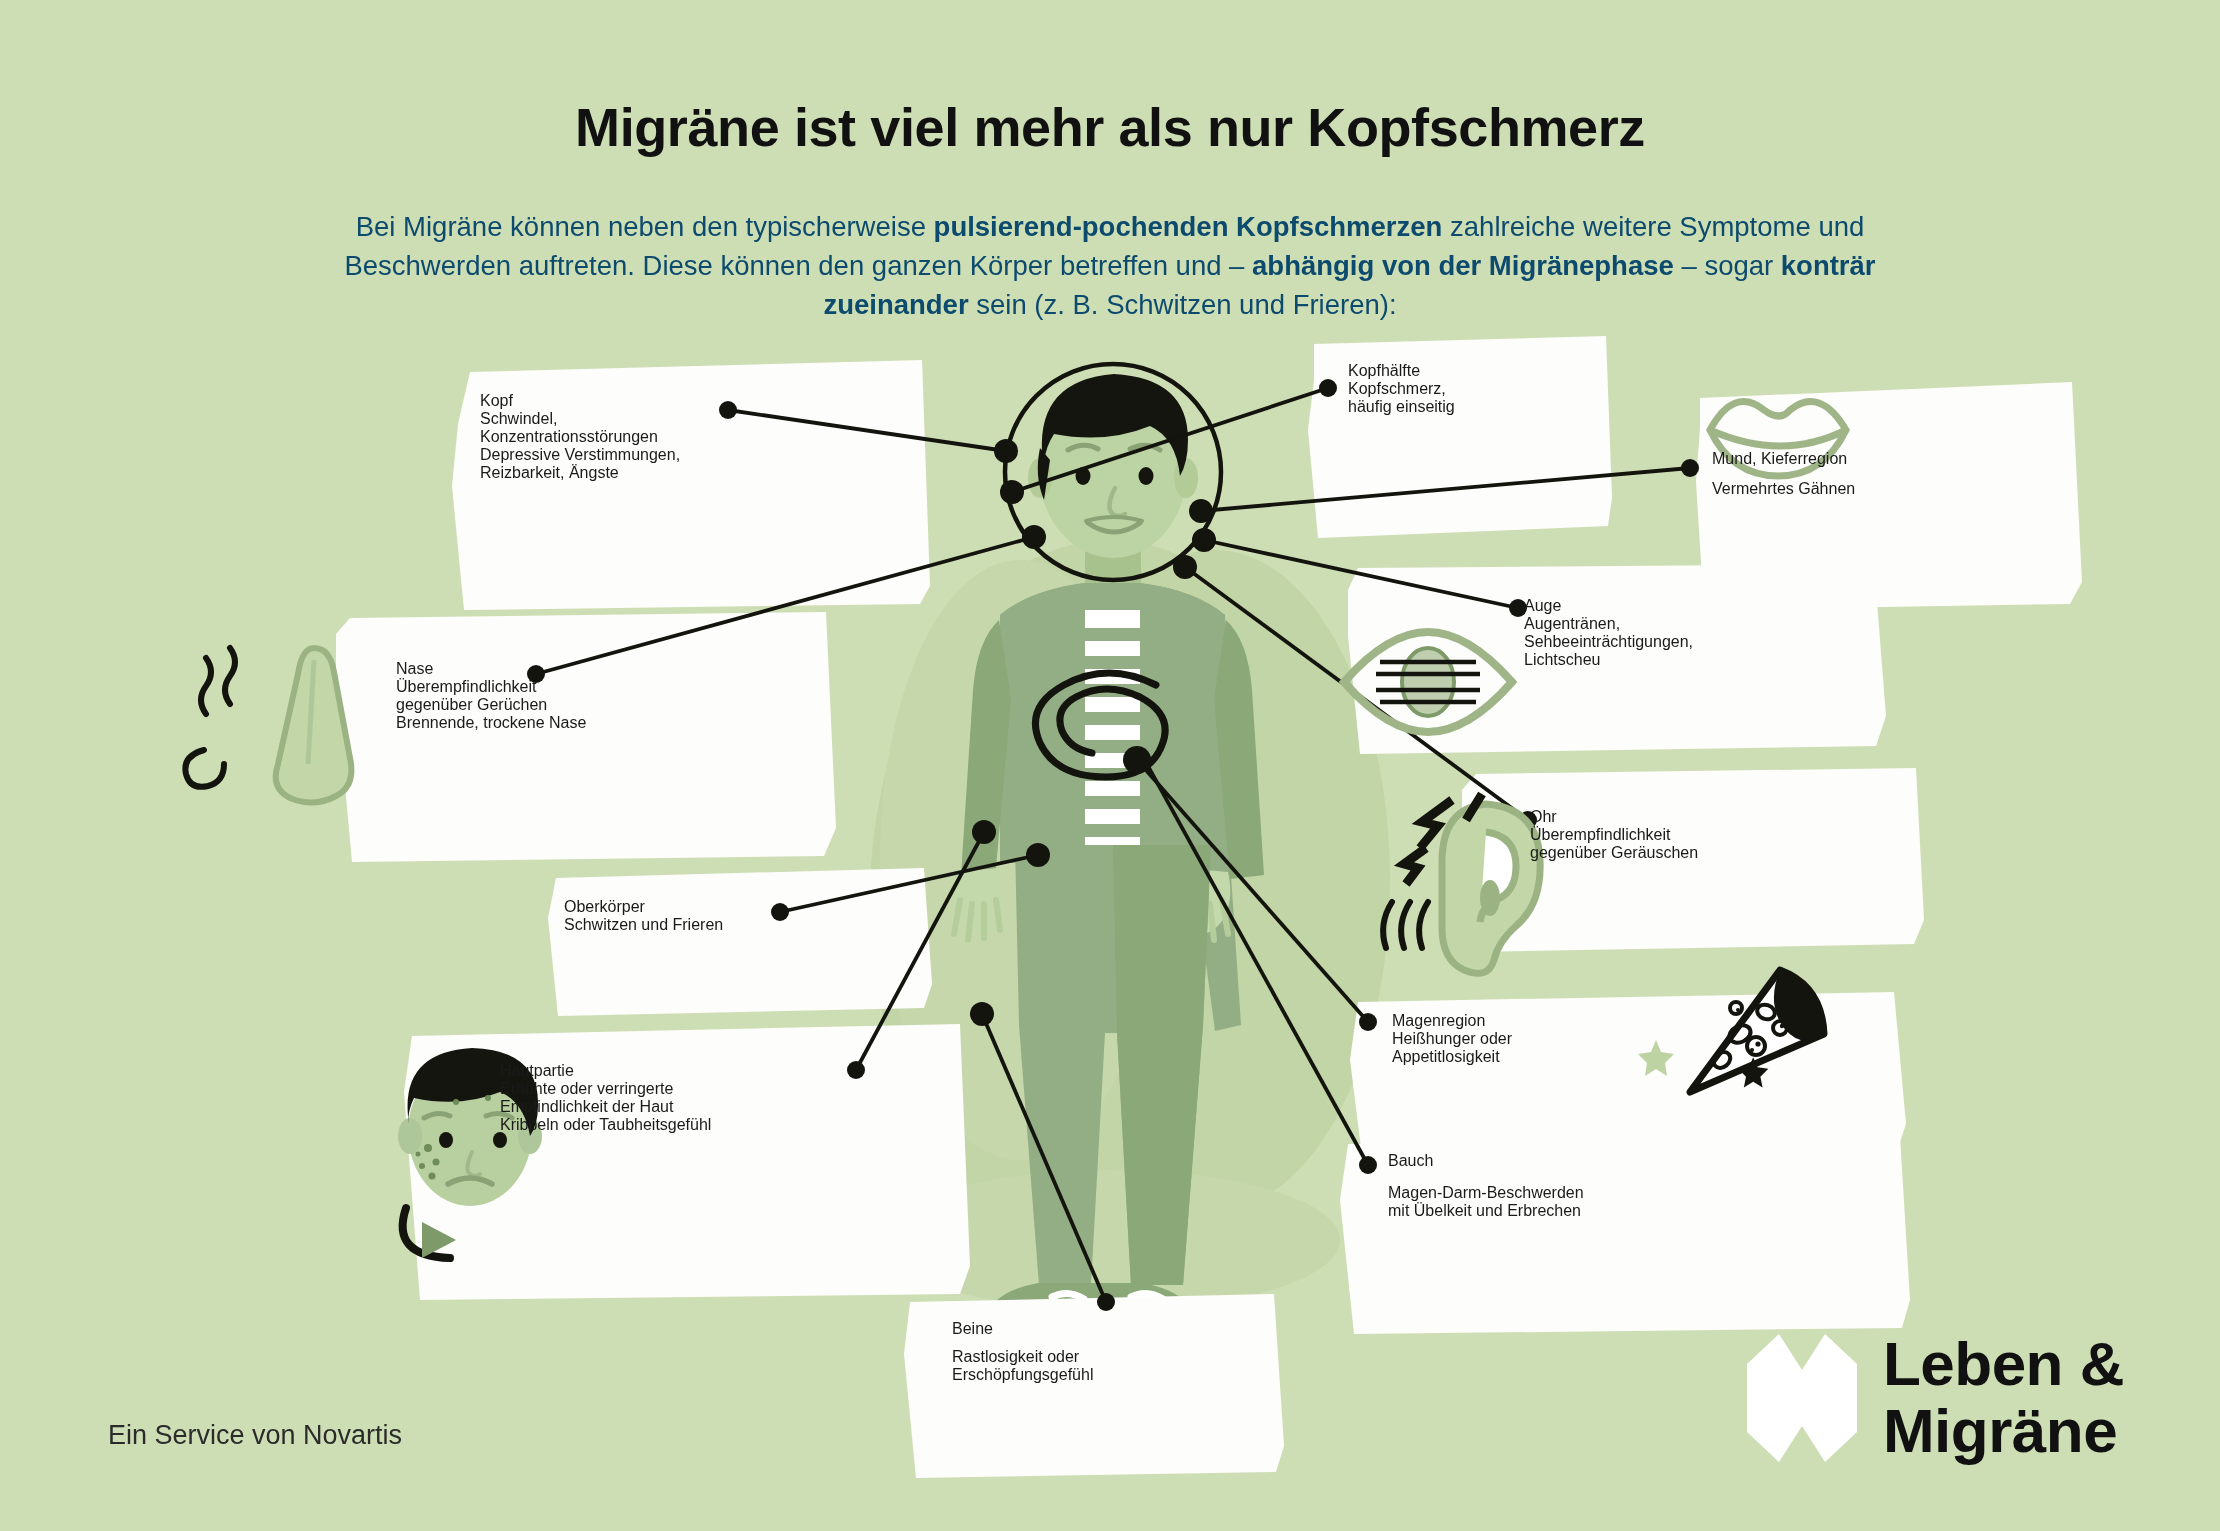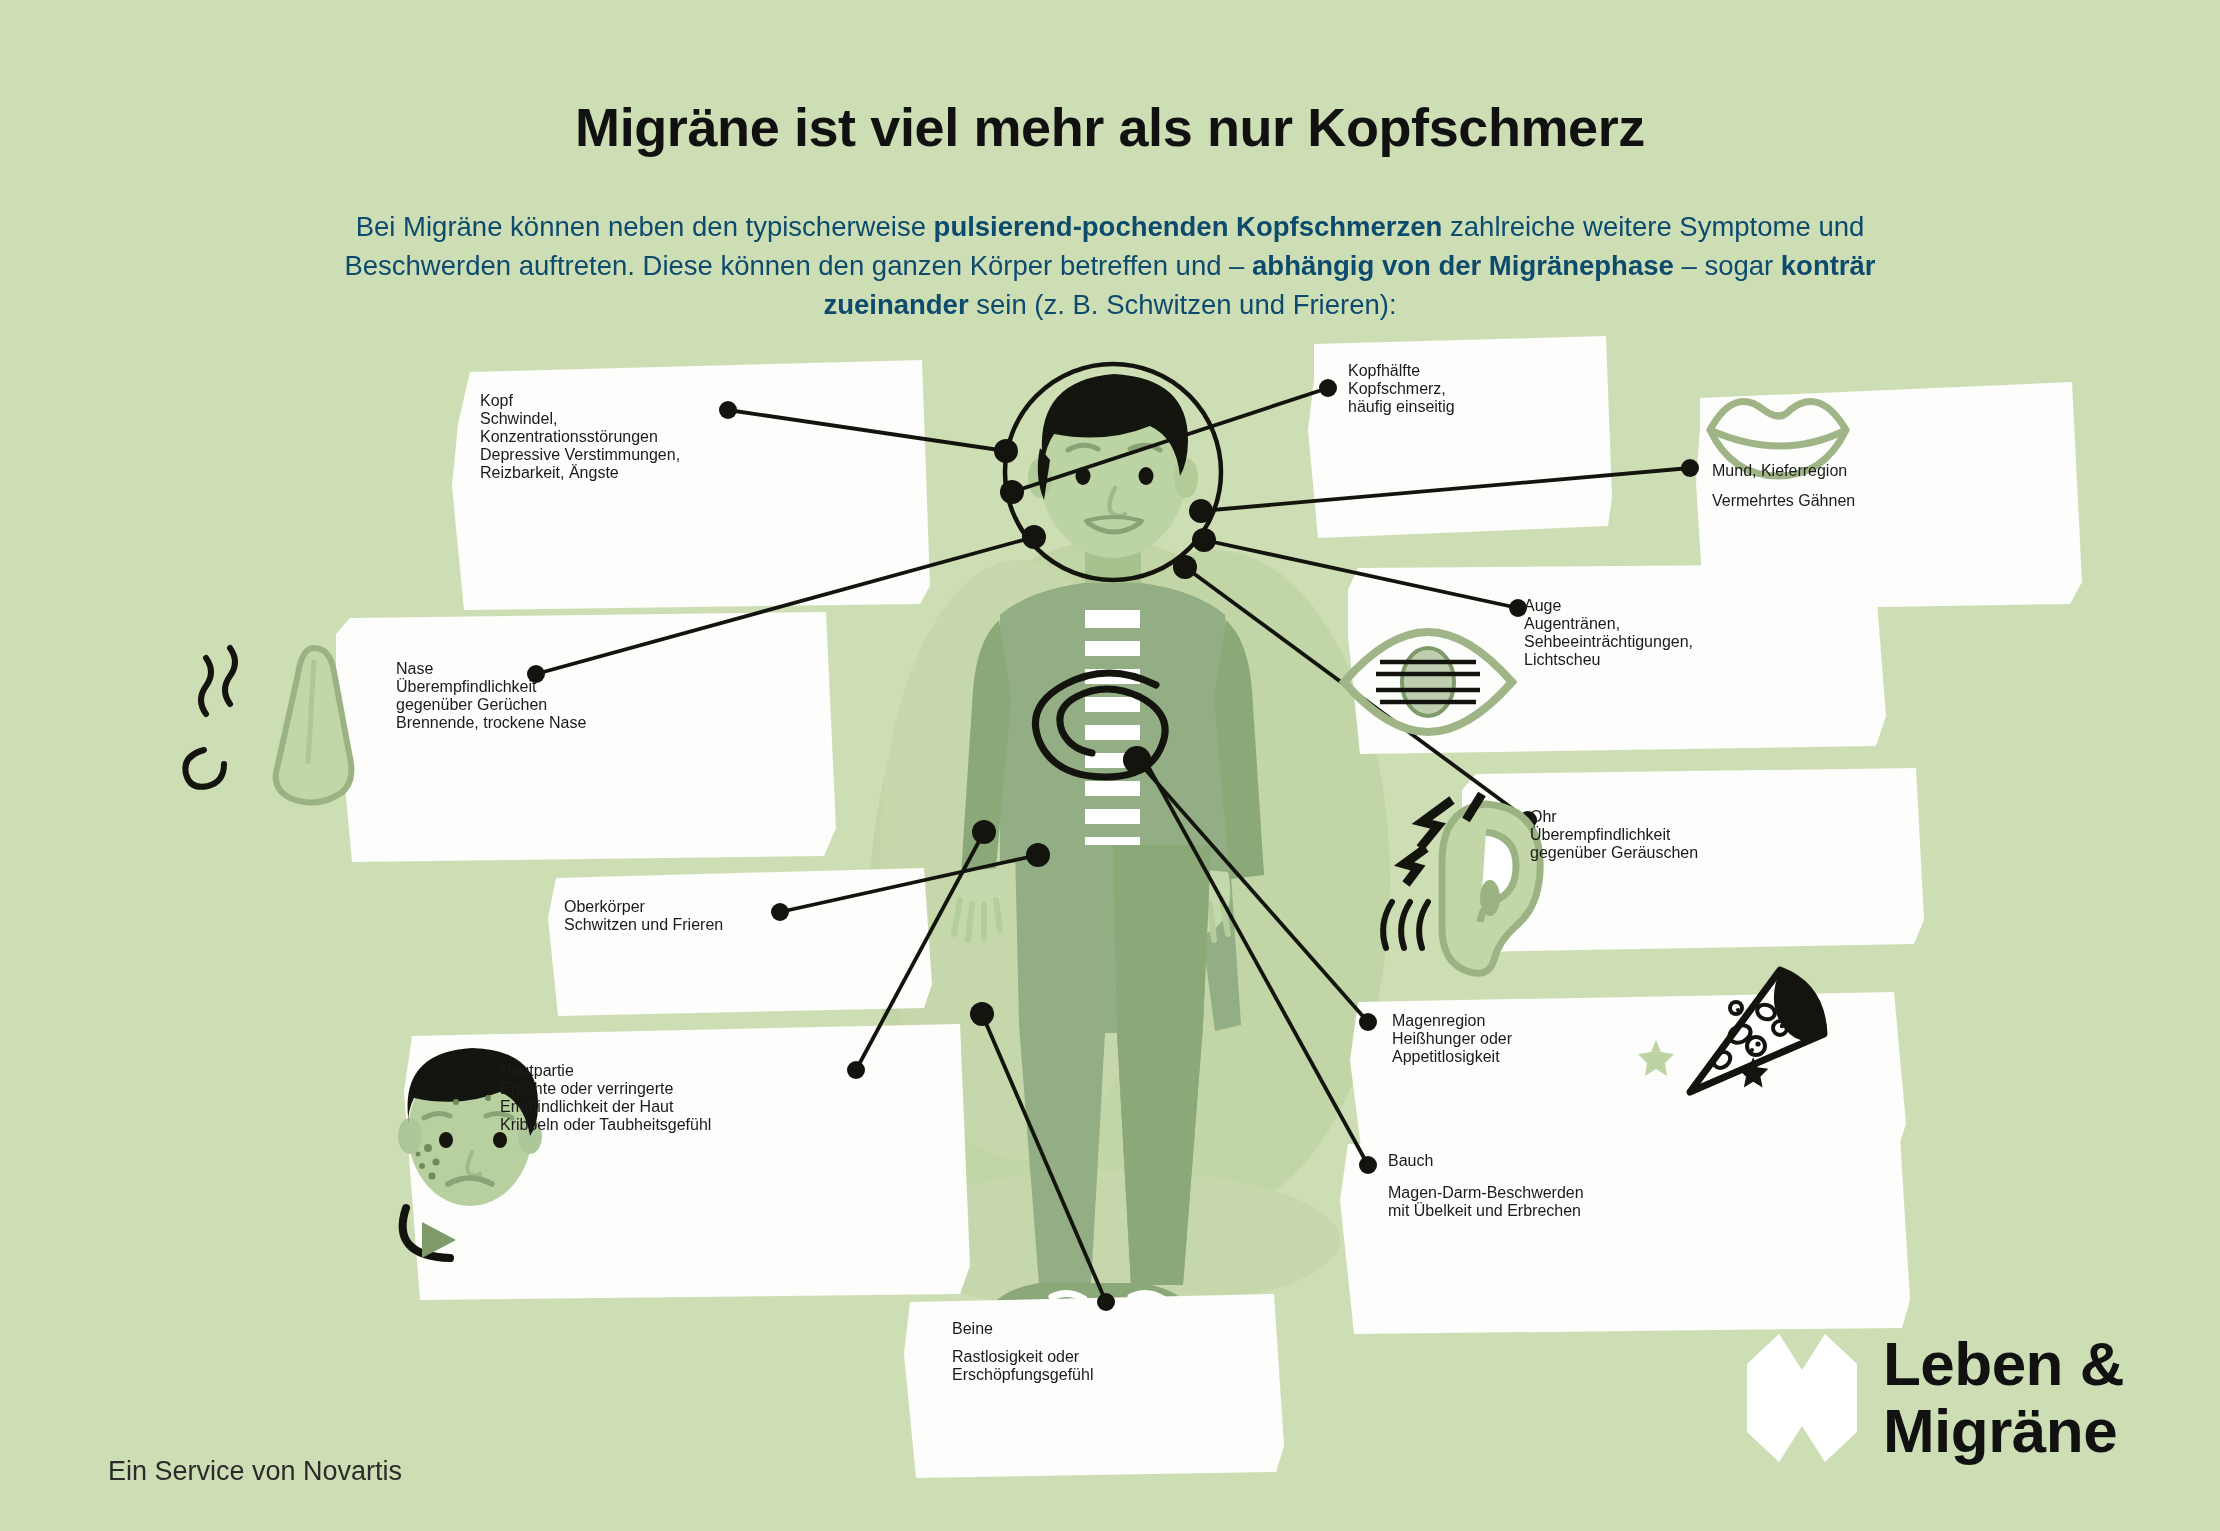--- a/index.html
+++ b/index.html
@@ -62,21 +62,20 @@
   #intro b { font-weight: bold; }
 
   
   #credit {
     position: absolute;
     left: 108px;
     top: 1420px;
     font-size: 27px;
     color: #2b2b2b;
     z-index: 7;
-    margin-top: 36px;
   }
 
   #logo {
     position: absolute;
     right: 96px;
     top: 1330px;
     z-index: 7;
     display: flex;
     align-items: center;
     gap: 22px;
@@ -386,21 +385,21 @@
     <div class="ln">Rastlosigkeit oder</div>
     <div class="ln">Erschöpfungsgefühl</div>
   </div>
 
   <div class="layer-txt" style="left:1348px; top:362px;">
     <div class="hd">Kopfhälfte</div>
     <div class="ln">Kopfschmerz,</div>
     <div class="ln">häufig einseitig</div>
   </div>
 
-  <div class="layer-txt" style="left:1712px; top:462px;">
+  <div class="layer-txt" style="left:1712px; top:450px;">
     <div class="hd">Mund, Kieferregion</div>
     <div class="gap" style="height:12px"></div>
     <div class="ln">Vermehrtes Gähnen</div>
   </div>
 
   <div class="layer-txt" style="left:1524px; top:597px;">
     <div class="hd">Auge</div>
     <div class="ln">Augentränen,</div>
     <div class="ln">Sehbeeinträchtigungen,</div>
     <div class="ln">Lichtscheu</div>

